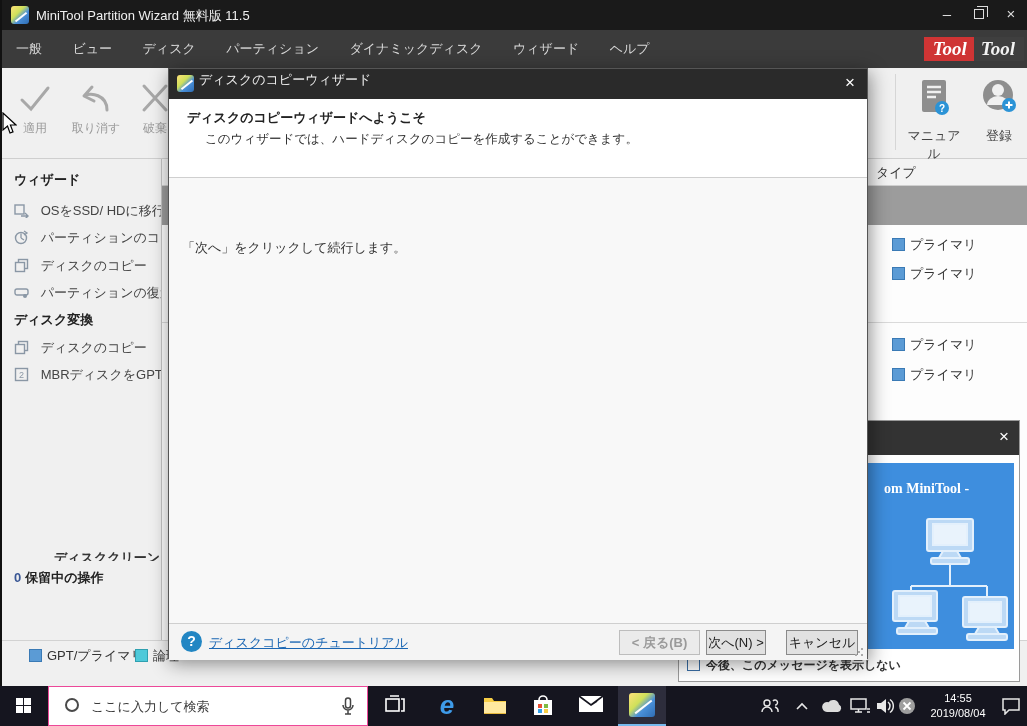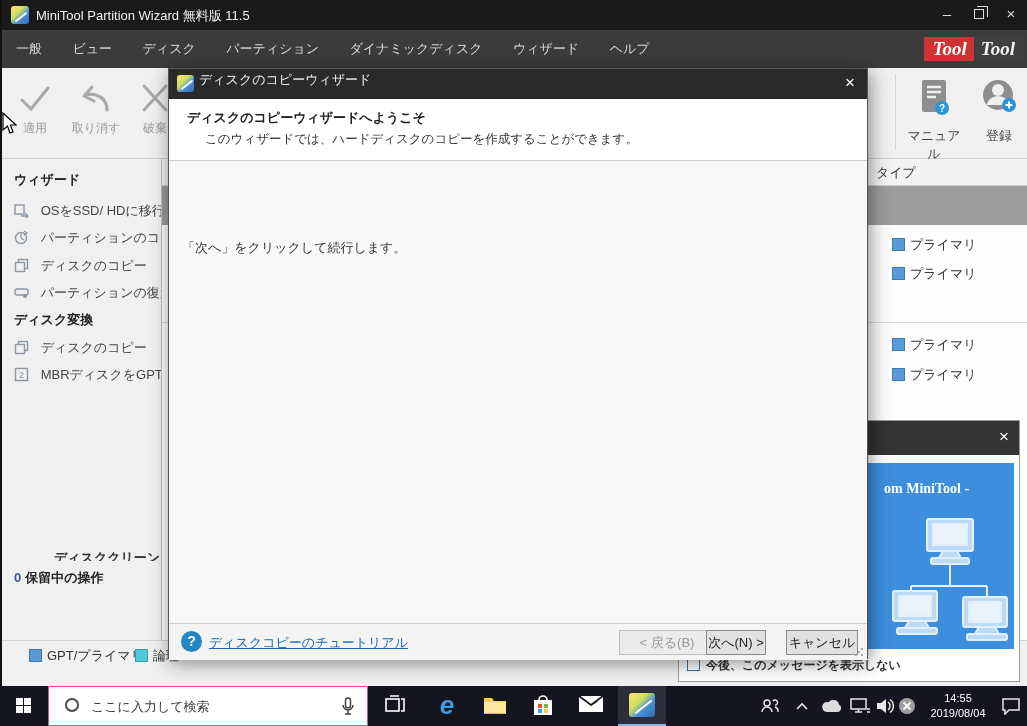--- a/index.html
+++ b/index.html
@@ -70,29 +70,29 @@
   #pc-art { position:absolute; left:200px; top:48px; }
   #popup-check { position:absolute; left:8px; bottom:7px; font-size:12px; color:#333; white-space:nowrap;font-weight:bold; }
   #popup-check .box { display:inline-block; width:13px; height:13px; border:1px solid #3a6ea5; background:#fff; vertical-align:-2px; margin-right:6px; }
 
   
   #dialog { left:168px; top:68px; width:700px; height:591px; background:#f8f8f8; border:1px solid #555; box-shadow:2px 4px 18px rgba(0,0,0,.45); z-index:10; }
   #dlg-titlebar { position:absolute; left:0; top:0; width:100%; height:30px; background:#2a2a2a; }
   #dlg-title { position:absolute; left:30px; top:2px; font-size:13px; color:#f0f0f0; }
   #dlg-titlebar .mt-ico { position:absolute; left:8px; top:6px; }
   #dlg-close { position:absolute; right:12px; top:4px; color:#fff; font-size:17px; }
-  #dlg-header { position:absolute; left:0; top:30px; width:100%; height:62px; background:#fff; border-bottom:1px solid #cfcfcf; }
+  #dlg-header { position:absolute; left:0; top:30px; width:100%; height:79px; background:#fff; border-bottom:1px solid #cfcfcf; }
   #dlg-heading { position:absolute; left:18px; top:10px; font-size:13px; font-weight:bold; color:#222; }
   #dlg-desc { position:absolute; left:36px; top:32px; font-size:12.5px; color:#333; }
   #dlg-bodytext { position:absolute; left:13px; top:170px; font-size:13px; color:#333; }
   #dlg-footer { position:absolute; left:0; top:554px; width:100%; height:37px; background:#f4f4f4; border-top:1px solid #cfcfcf; }
   #help-ico { position:absolute; left:12px; top:7px; width:21px; height:21px; border-radius:50%; background:#2286c3; color:#fff; font-weight:bold; text-align:center; line-height:21px; font-size:14px; }
   #tut-link { position:absolute; left:40px; top:10px; font-size:13px; color:#1a66b3; text-decoration:underline; }
   .dlg-btn { position:absolute; top:6px; height:25px; font-size:13px; text-align:center; line-height:23px; background:#e1e1e1; border:1px solid #8a8a8a; color:#222; }
-  #btn-back { left:450px; width:96px; color:#9a9a9a; border-color:#bdbdbd; background:#ebebeb; }
+  #btn-back { left:450px; width:81px; color:#9a9a9a; border-color:#bdbdbd; background:#ebebeb;font-weight:bold; }
   #btn-next { left:537px; width:60px; }
   #btn-cancel { left:617px; width:72px; }
   #grip { position:absolute; right:3px; bottom:3px; width:10px; height:10px;
     background:
       radial-gradient(circle at 8px 2px,#aaa 1px,transparent 1.5px),
       radial-gradient(circle at 8px 8px,#aaa 1px,transparent 1.5px),
       radial-gradient(circle at 2px 8px,#aaa 1px,transparent 1.5px),
       radial-gradient(circle at 5px 5px,#aaa 1px,transparent 1.5px); }
 
   

